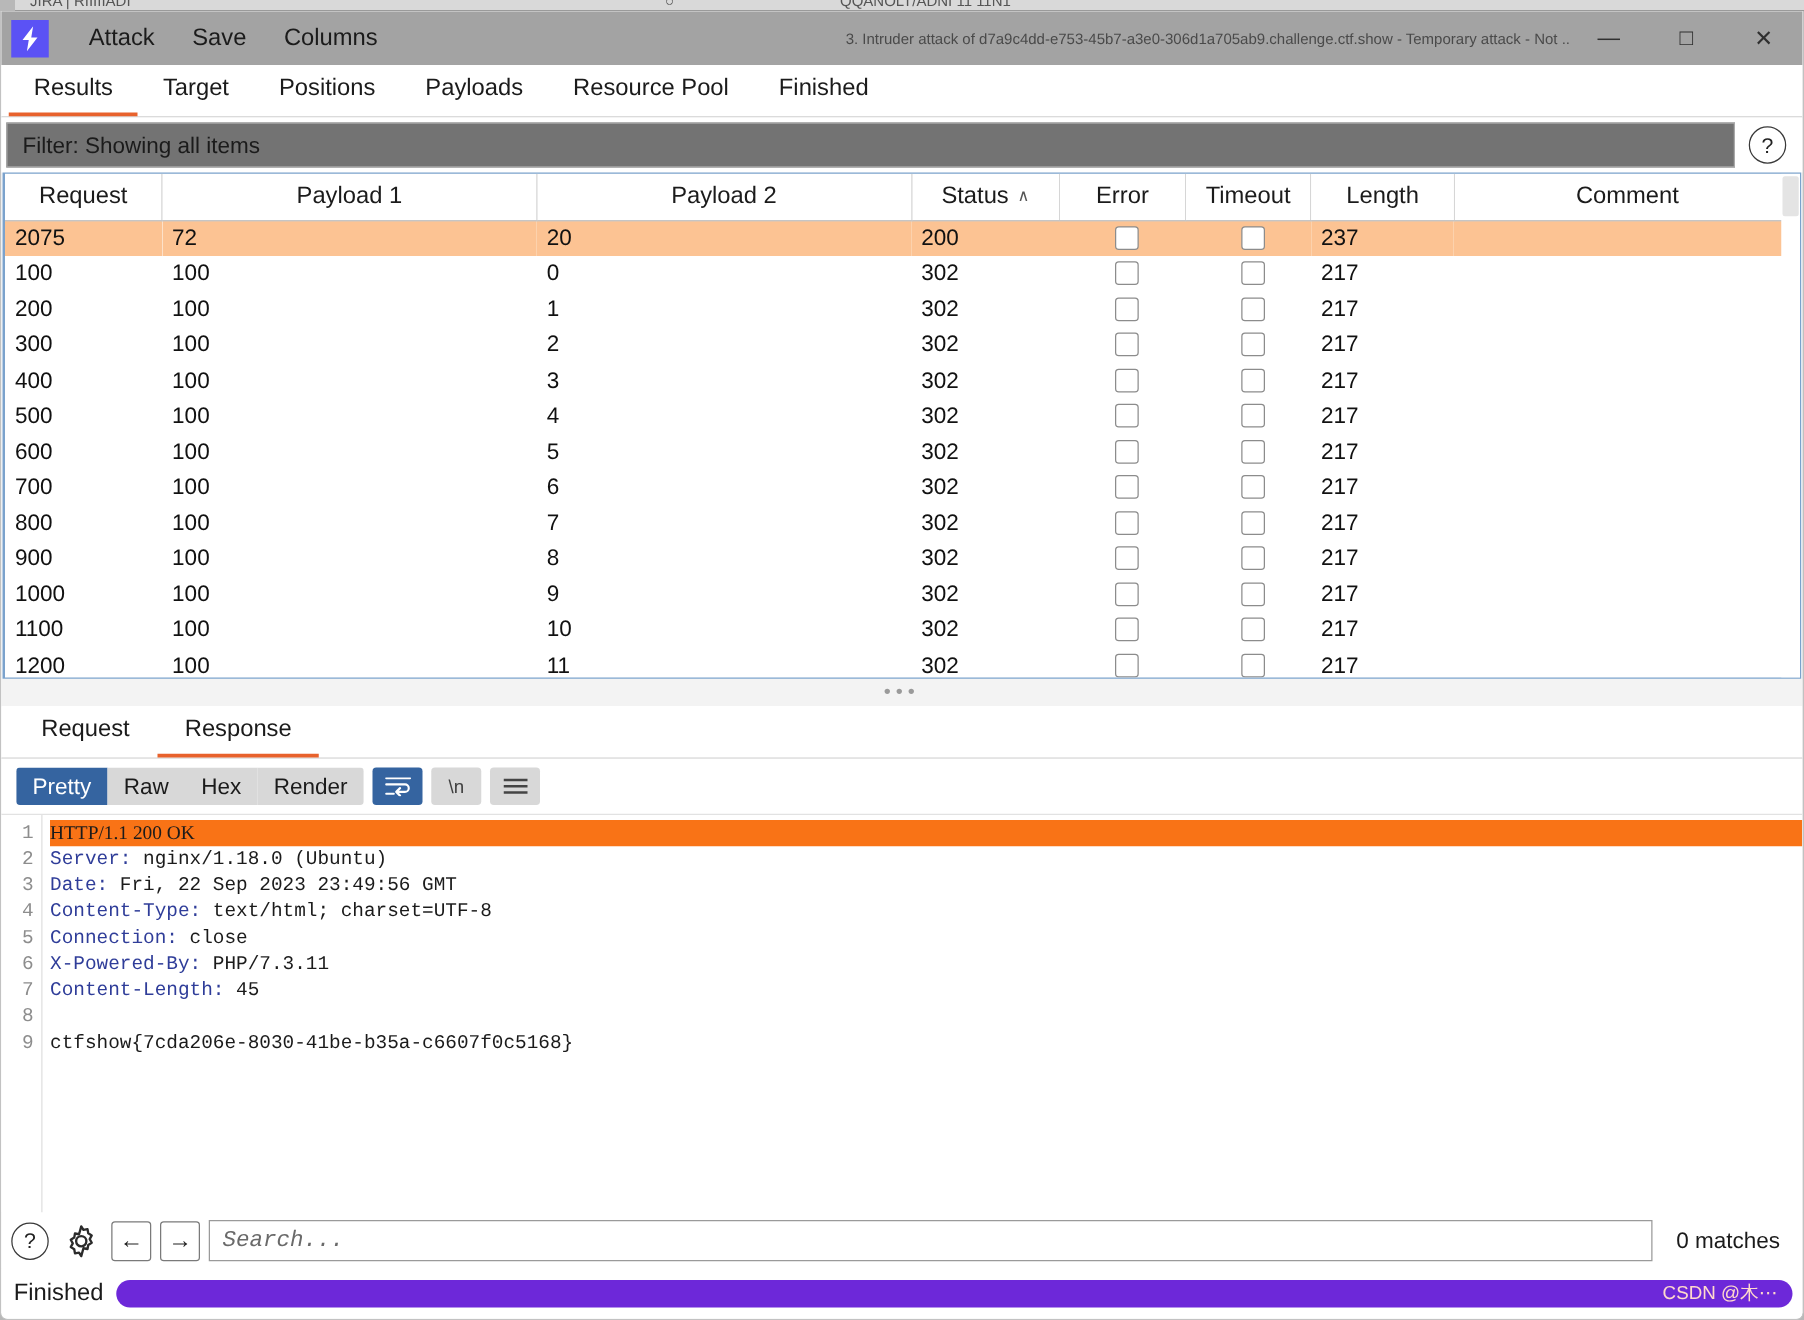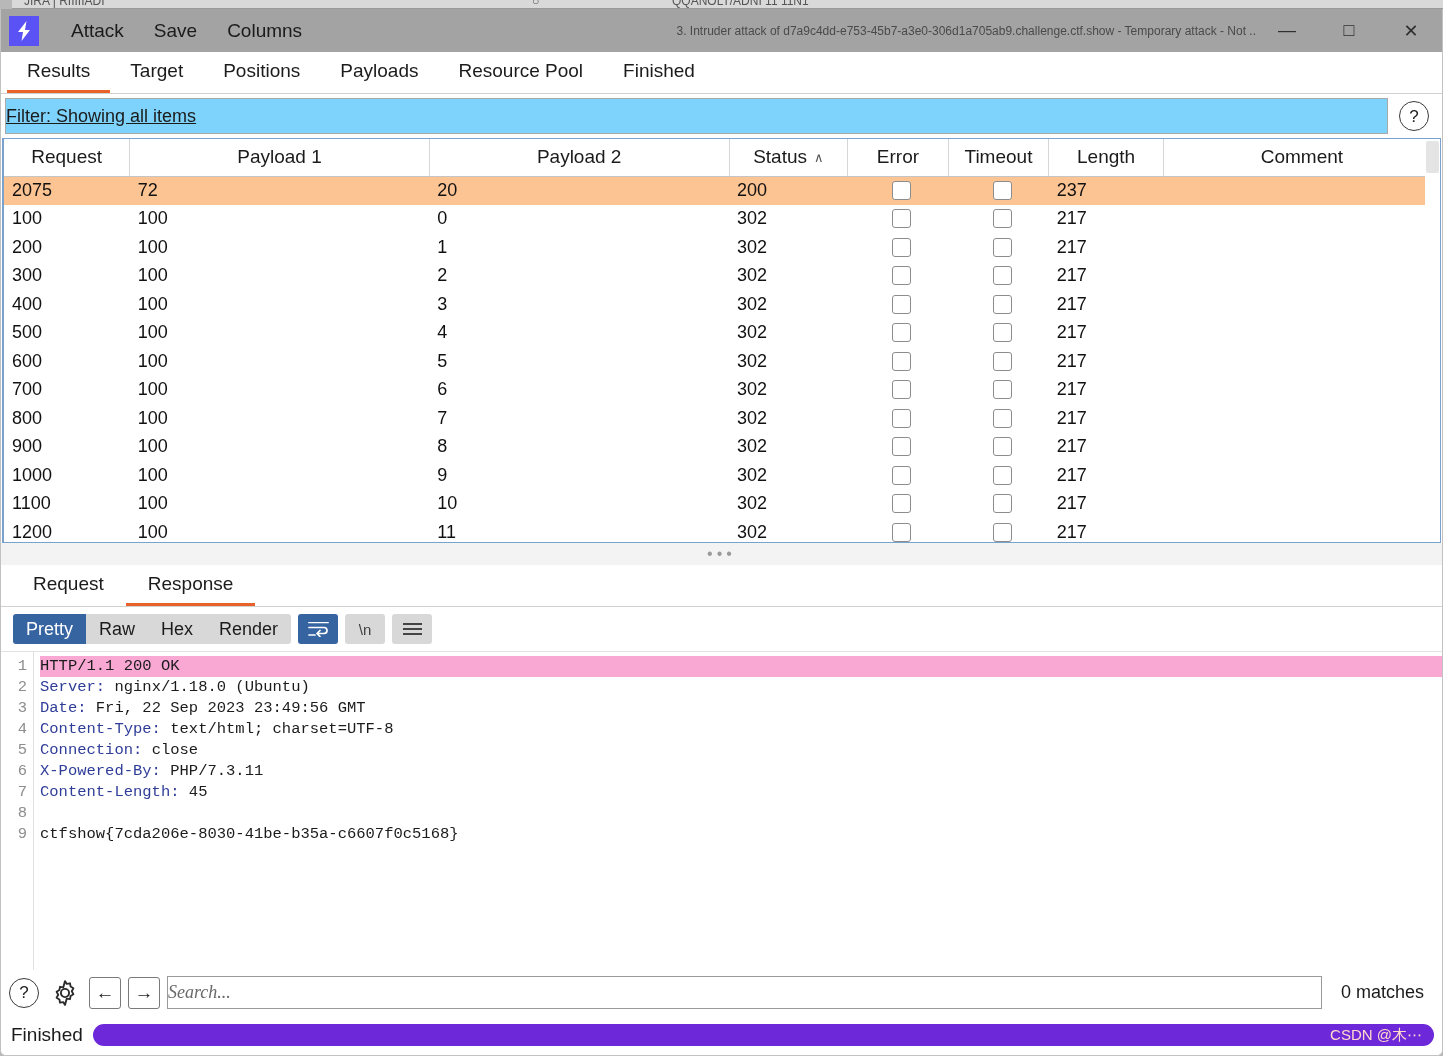--- a/index.html
+++ b/index.html
@@ -86,25 +86,25 @@
   
   #filterrow {
     height: 44px; flex: 0 0 44px;
     display: flex; align-items: center;
     background: #ffffff;
     padding: 0 4px;
   }
   #filterbar {
     flex: 1 1 auto; height: 36px;
     border: 1px solid #a9a9a9;
-    background: #7dd3fc;
-    display: flex; align-items: center;
+    background: #737373;
+    display: flex; align-items: center;
+    padding-left: 12px;
     font-size: 18px; color: #1b1b1b;
     cursor: default;
-    text-decoration: underline;
   }
   #help-btn {
     width: 36px; height: 36px; flex: 0 0 36px;
     margin: 0 6px 0 8px;
     display: flex; align-items: center; justify-content: center;
     cursor: default;
   }
   .circ-icon {
     width: 30px; height: 30px; border-radius: 50%;
     border: 1.6px solid #3a3a3a;
@@ -262,21 +262,21 @@
     user-select: none;
   }
   #codearea {
     flex: 1 1 auto;
     padding: 4px 0 0 6px;
     border-left: 1px solid #e0e0e0;
     position: relative;
     overflow: hidden;
   }
   .cline { white-space: pre; height: 21px; }
-  .cline.first { background: #f9a8d4; }
+  .cline.first { background: #f97316; font-family: Liberation Serif, serif; }
   .hkey { color: #2f3d99; }
   .hval { color: #1b1b1b; }
   .plain { color: #1b1b1b; }
 
   
   #searchbar {
     flex: 0 0 45px;
     display: flex; align-items: center;
     background: #ffffff;
     padding: 0 6px;
@@ -293,23 +293,23 @@
   }
   #gear-icon-wrap, #help2-wrap {
     width: 34px; height: 34px;
     display: flex; align-items: center; justify-content: center;
     cursor: default;
   }
   #search-input {
     flex: 1 1 auto; height: 33px;
     border: 1px solid #9a9a9a;
     background: #ffffff;
-    padding-left: 0;
+    padding-left: 10px;
     font-size: 18px;
-    font-family: Liberation Serif, serif;
+    font-family: Liberation Mono, monospace;
     color: #000000;
   }
   #search-input::placeholder { color: #6a6a6a; font-style: italic; }
   #matches {
     flex: 0 0 auto; padding: 0 12px;
     font-size: 18px; color: #1b1b1b;
     white-space: nowrap; cursor: default;
   }
 
   

